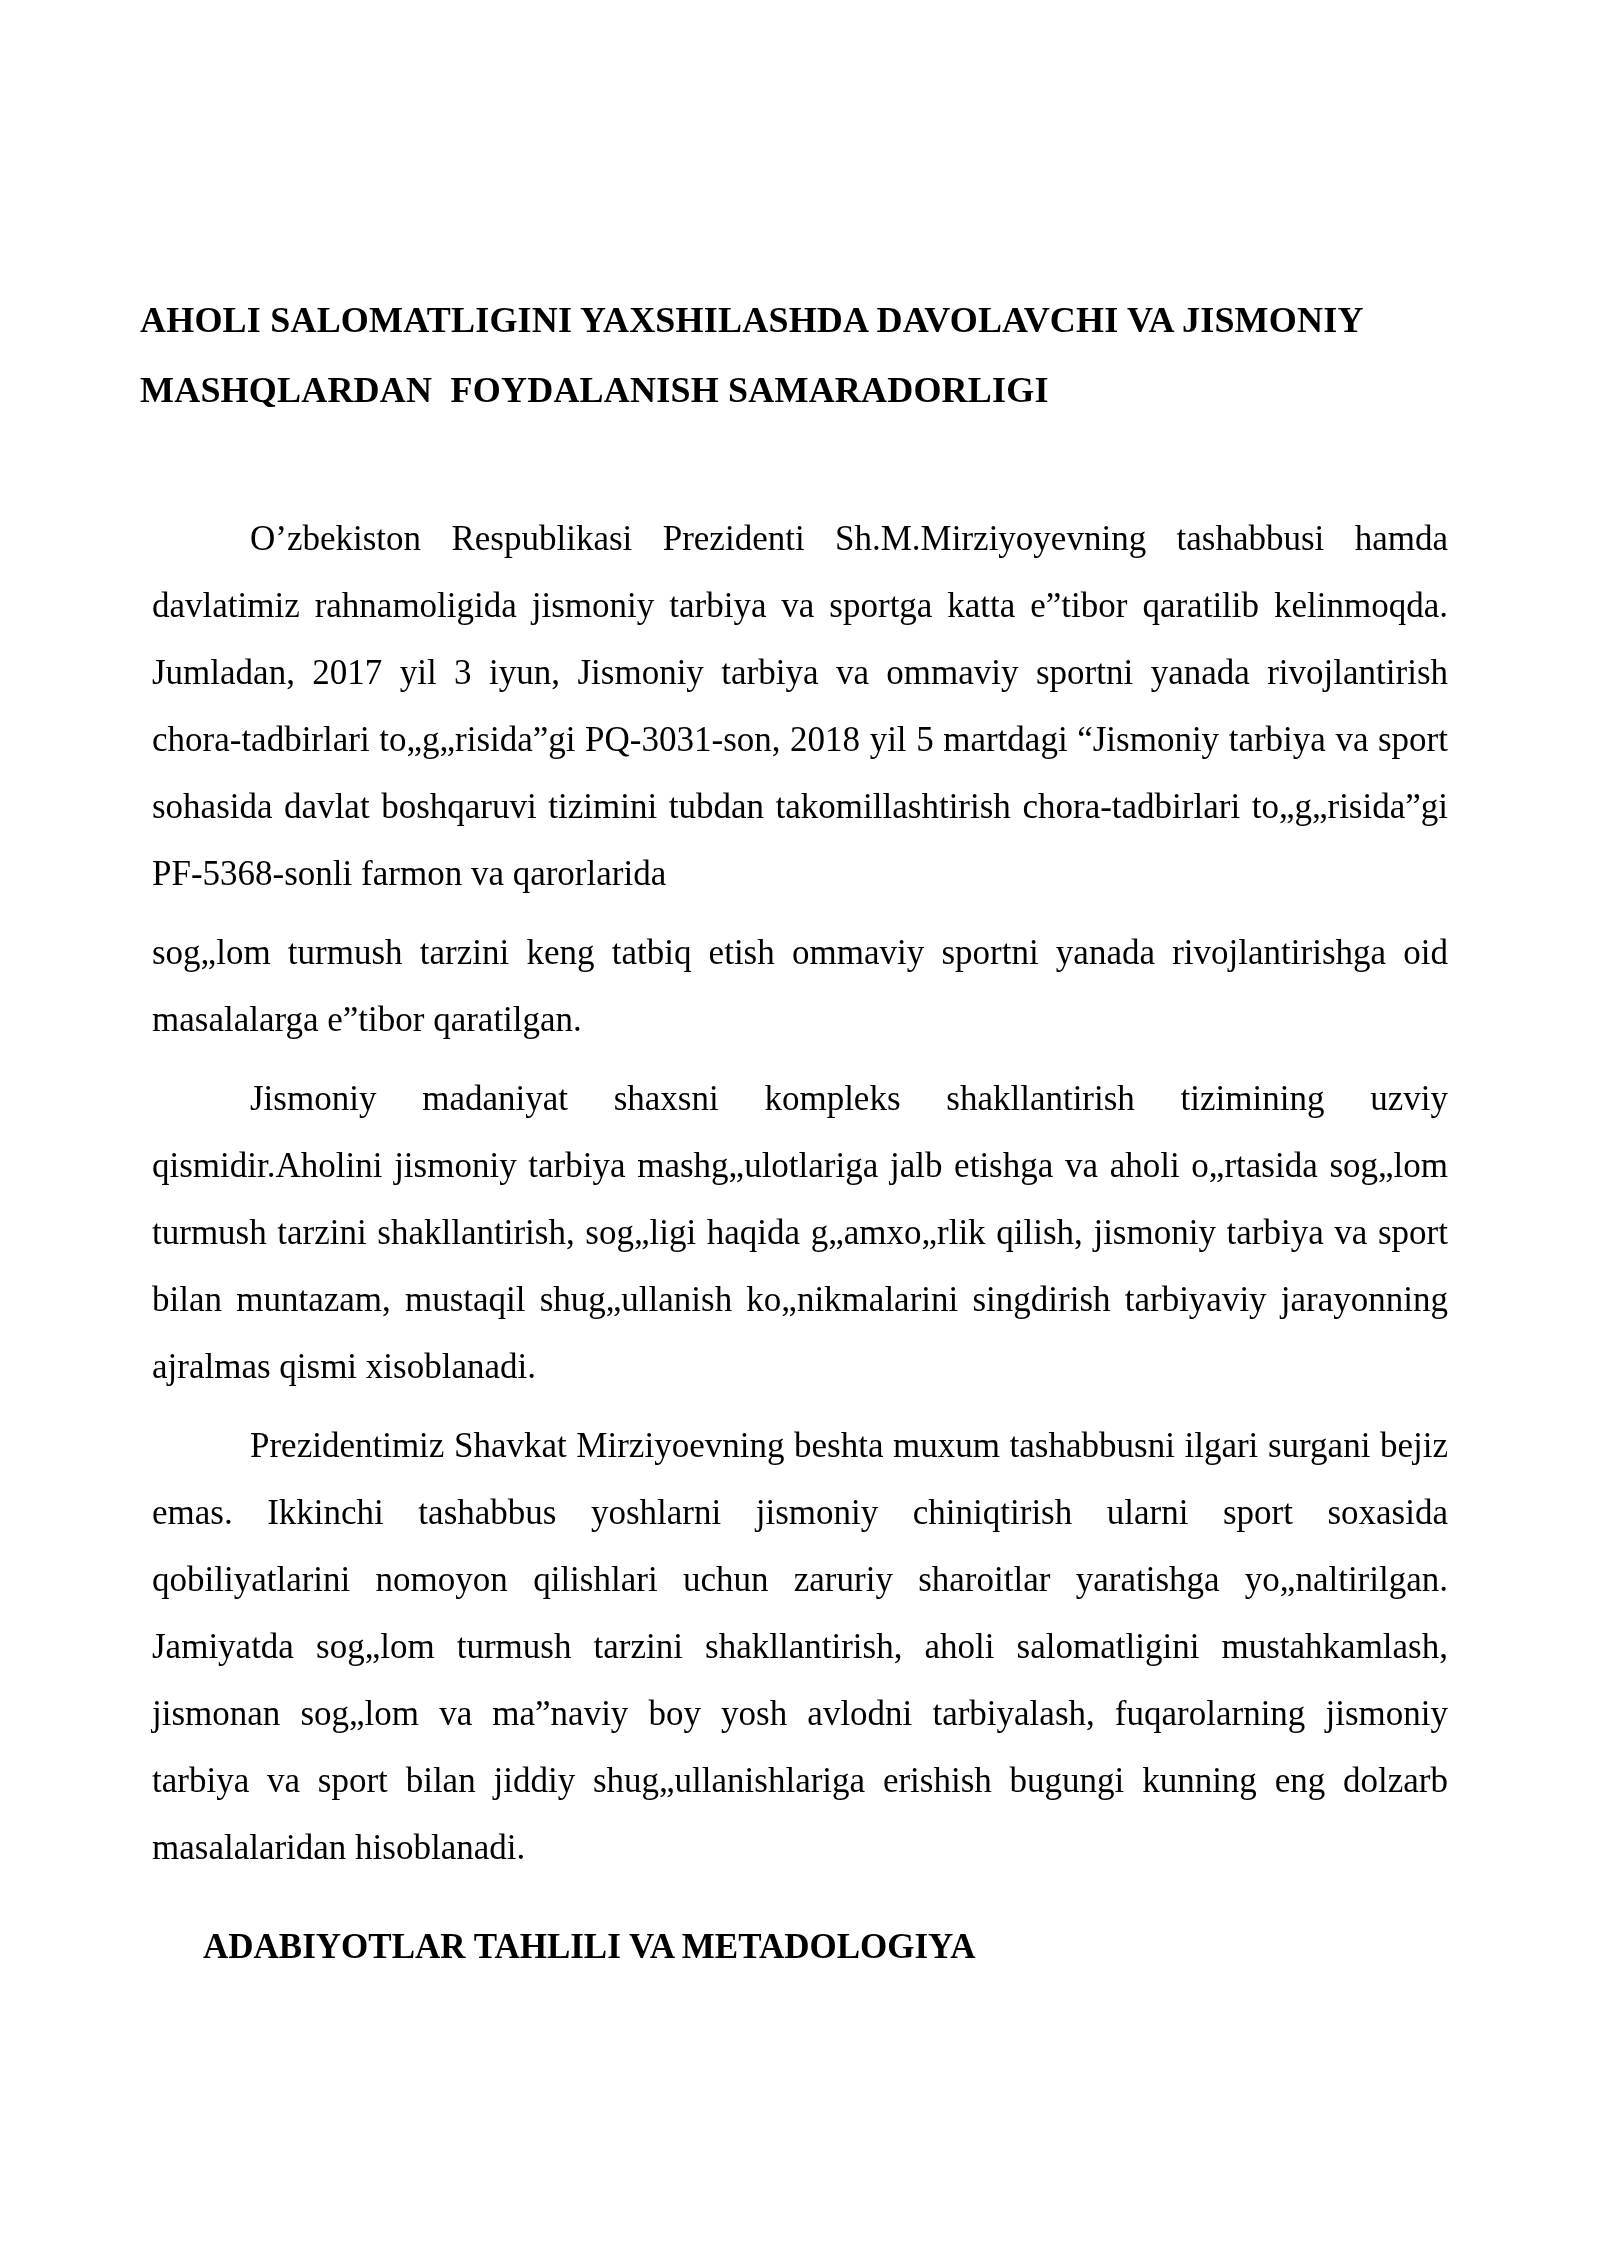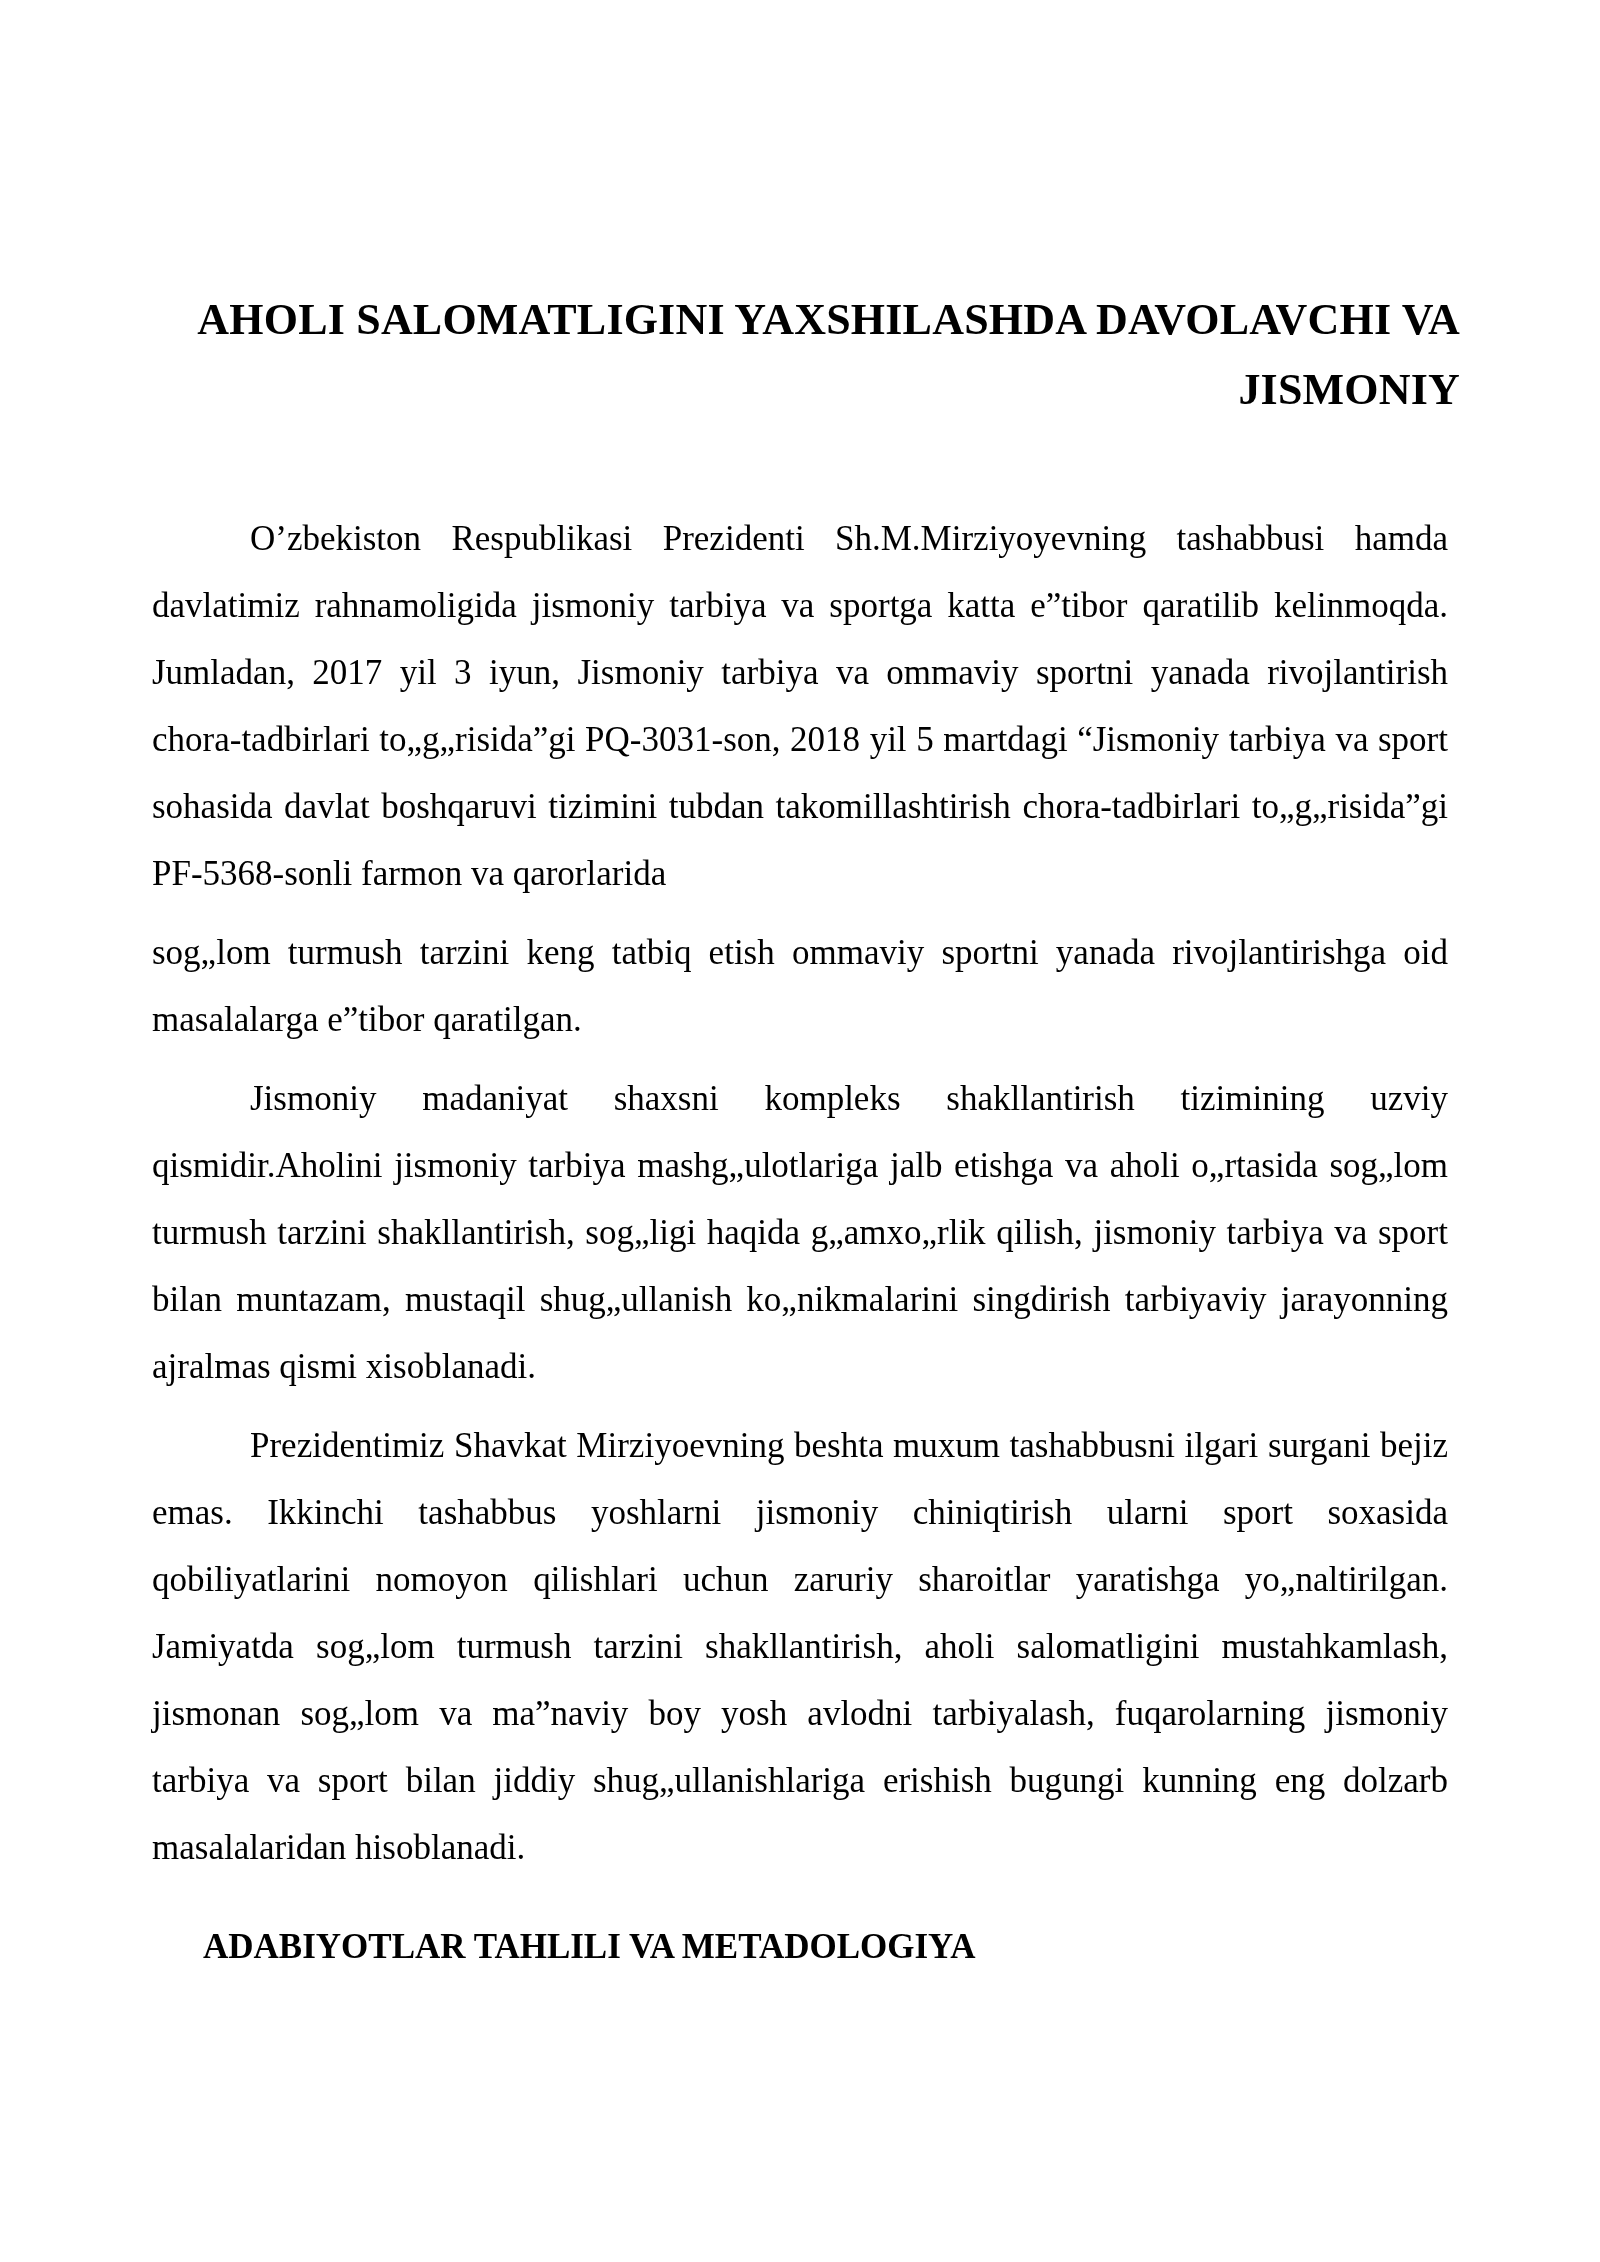--- a/index.html
+++ b/index.html
@@ -18,23 +18,23 @@
     width: 1600px;
     height: 2262px;
     padding: 285px 140px 0 140px;
     background: #ffffff;
     font-family: "Liberation Serif", "DejaVu Serif", serif;
     color: #000000;
     overflow: hidden;
   }
   .doc-title {
     margin: 0 0 80px 0;
-    font-size: 44px;
+    font-size: 36px;
     font-weight: 700;
-    text-align: right;
+    text-align: left;
     letter-spacing: 0.2px;
   }
   .doc-title .title-line {
     display: block;
     line-height: 70px;
     white-space: pre-wrap;
   }
   .par {
     margin: 12px;
     font-size: 35px;
@@ -57,20 +57,21 @@
     text-align: left;
   }
 </style>
 </head>
 <body>
 
 <div class="page">
 
   <h1 class="doc-title">
     <span class="title-line">AHOLI SALOMATLIGINI YAXSHILASHDA DAVOLAVCHI VA JISMONIY</span>
+    <span class="title-line">MASHQLARDAN  FOYDALANISH SAMARADORLIGI</span>
   </h1>
 
   <p class="par">O’zbekiston Respublikasi Prezidenti Sh.M.Mirziyoyevning tashabbusi hamda davlatimiz rahnamoligida jismoniy tarbiya va sportga katta e”tibor qaratilib kelinmoqda. Jumladan, 2017 yil 3 iyun, Jismoniy tarbiya va ommaviy sportni yanada rivojlantirish chora-tadbirlari to„g„risida”gi PQ-3031-son, 2018 yil 5 martdagi “Jismoniy tarbiya va sport sohasida davlat boshqaruvi tizimini tubdan takomillashtirish chora-tadbirlari to„g„risida”gi PF-5368-sonli farmon va qarorlarida</p>
 
   <p class="par no-indent">sog„lom turmush tarzini  keng tatbiq etish ommaviy sportni yanada rivojlantirishga oid masalalarga e”tibor qaratilgan.</p>
 
   <p class="par">Jismoniy madaniyat shaxsni kompleks shakllantirish tizimining uzviy qismidir.Aholini jismoniy tarbiya mashg„ulotlariga jalb etishga va aholi o„rtasida sog„lom turmush tarzini shakllantirish, sog„ligi haqida g„amxo„rlik qilish, jismoniy tarbiya va sport bilan muntazam, mustaqil shug„ullanish ko„nikmalarini singdirish tarbiyaviy jarayonning ajralmas qismi xisoblanadi.</p>
 
   <p class="par">Prezidentimiz Shavkat Mirziyoevning beshta muxum tashabbusni ilgari surgani bejiz emas. Ikkinchi tashabbus yoshlarni jismoniy chiniqtirish ularni sport soxasida qobiliyatlarini nomoyon qilishlari uchun zaruriy sharoitlar yaratishga yo„naltirilgan. Jamiyatda sog„lom turmush tarzini shakllantirish, aholi salomatligini mustahkamlash, jismonan sog„lom va ma”naviy boy yosh avlodni tarbiyalash, fuqarolarning jismoniy tarbiya va sport bilan jiddiy shug„ullanishlariga erishish bugungi kunning eng dolzarb masalalaridan hisoblanadi.</p>
 

